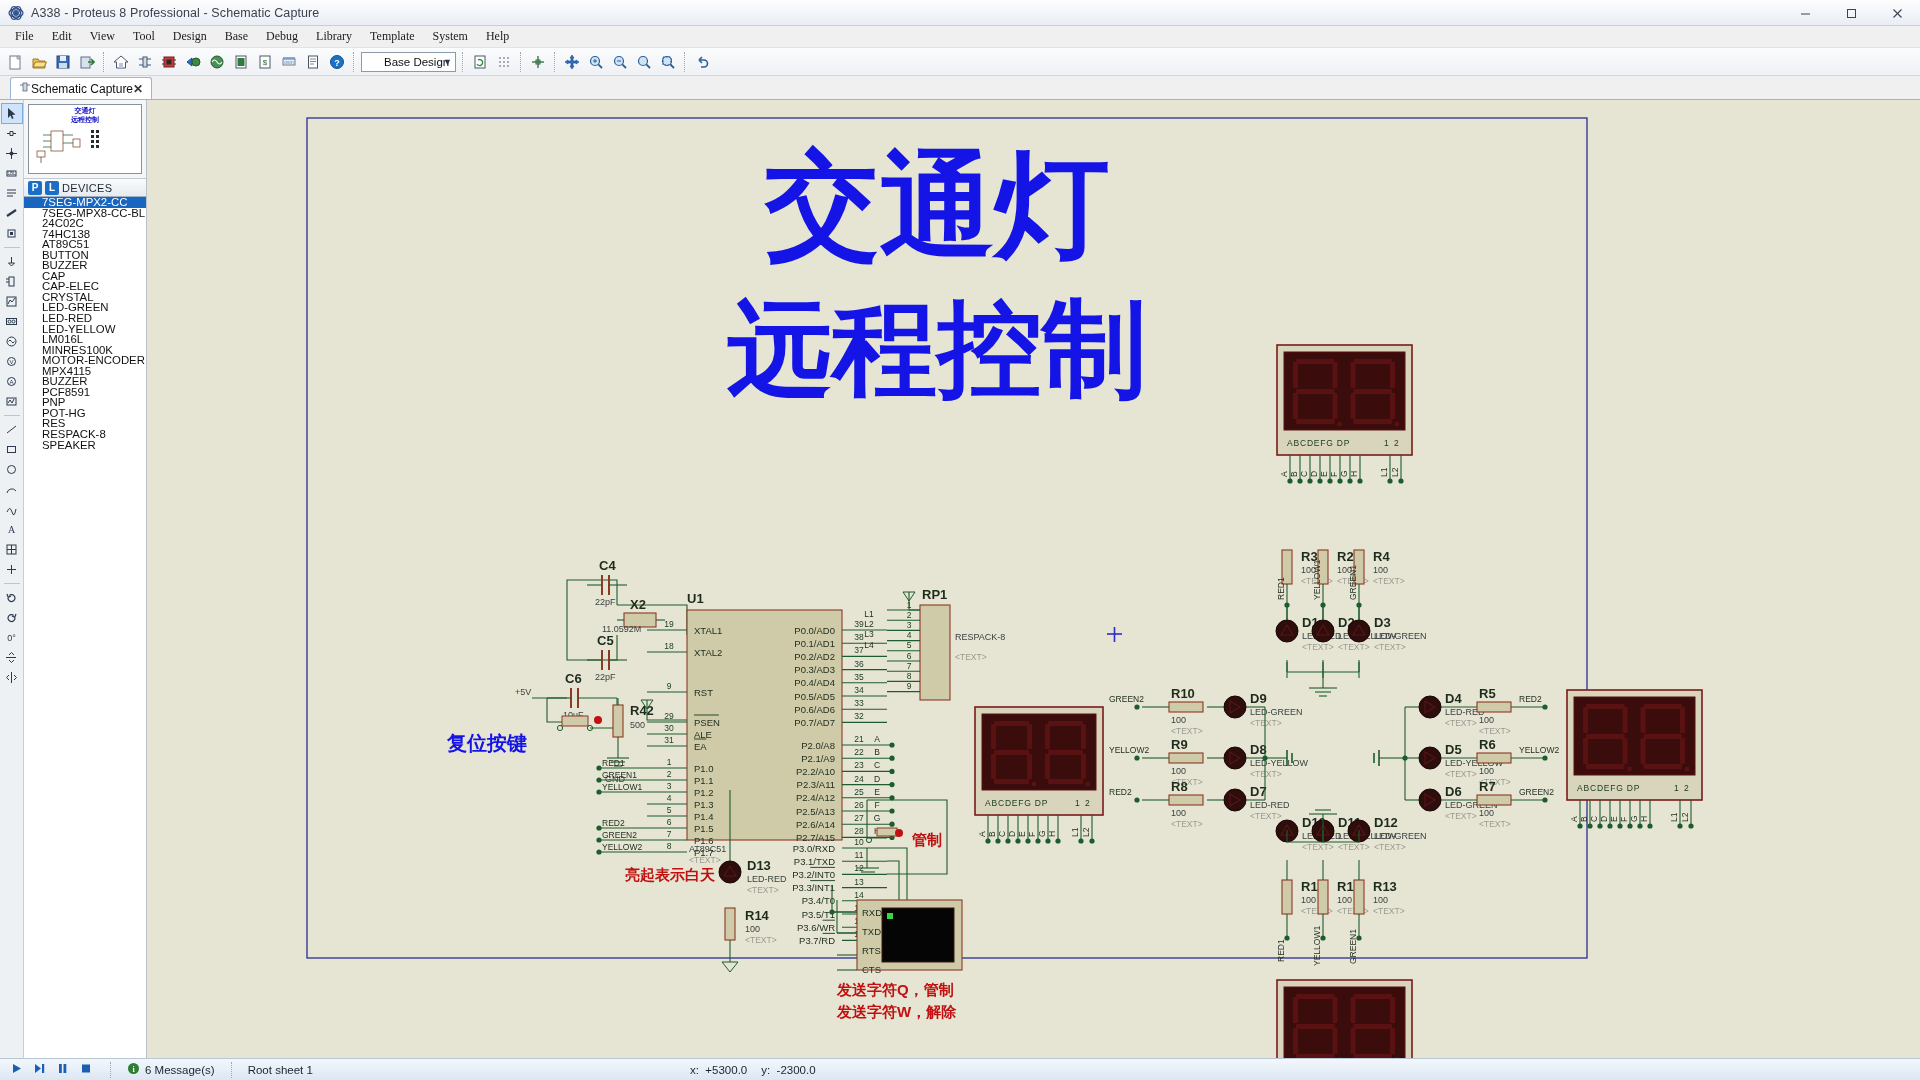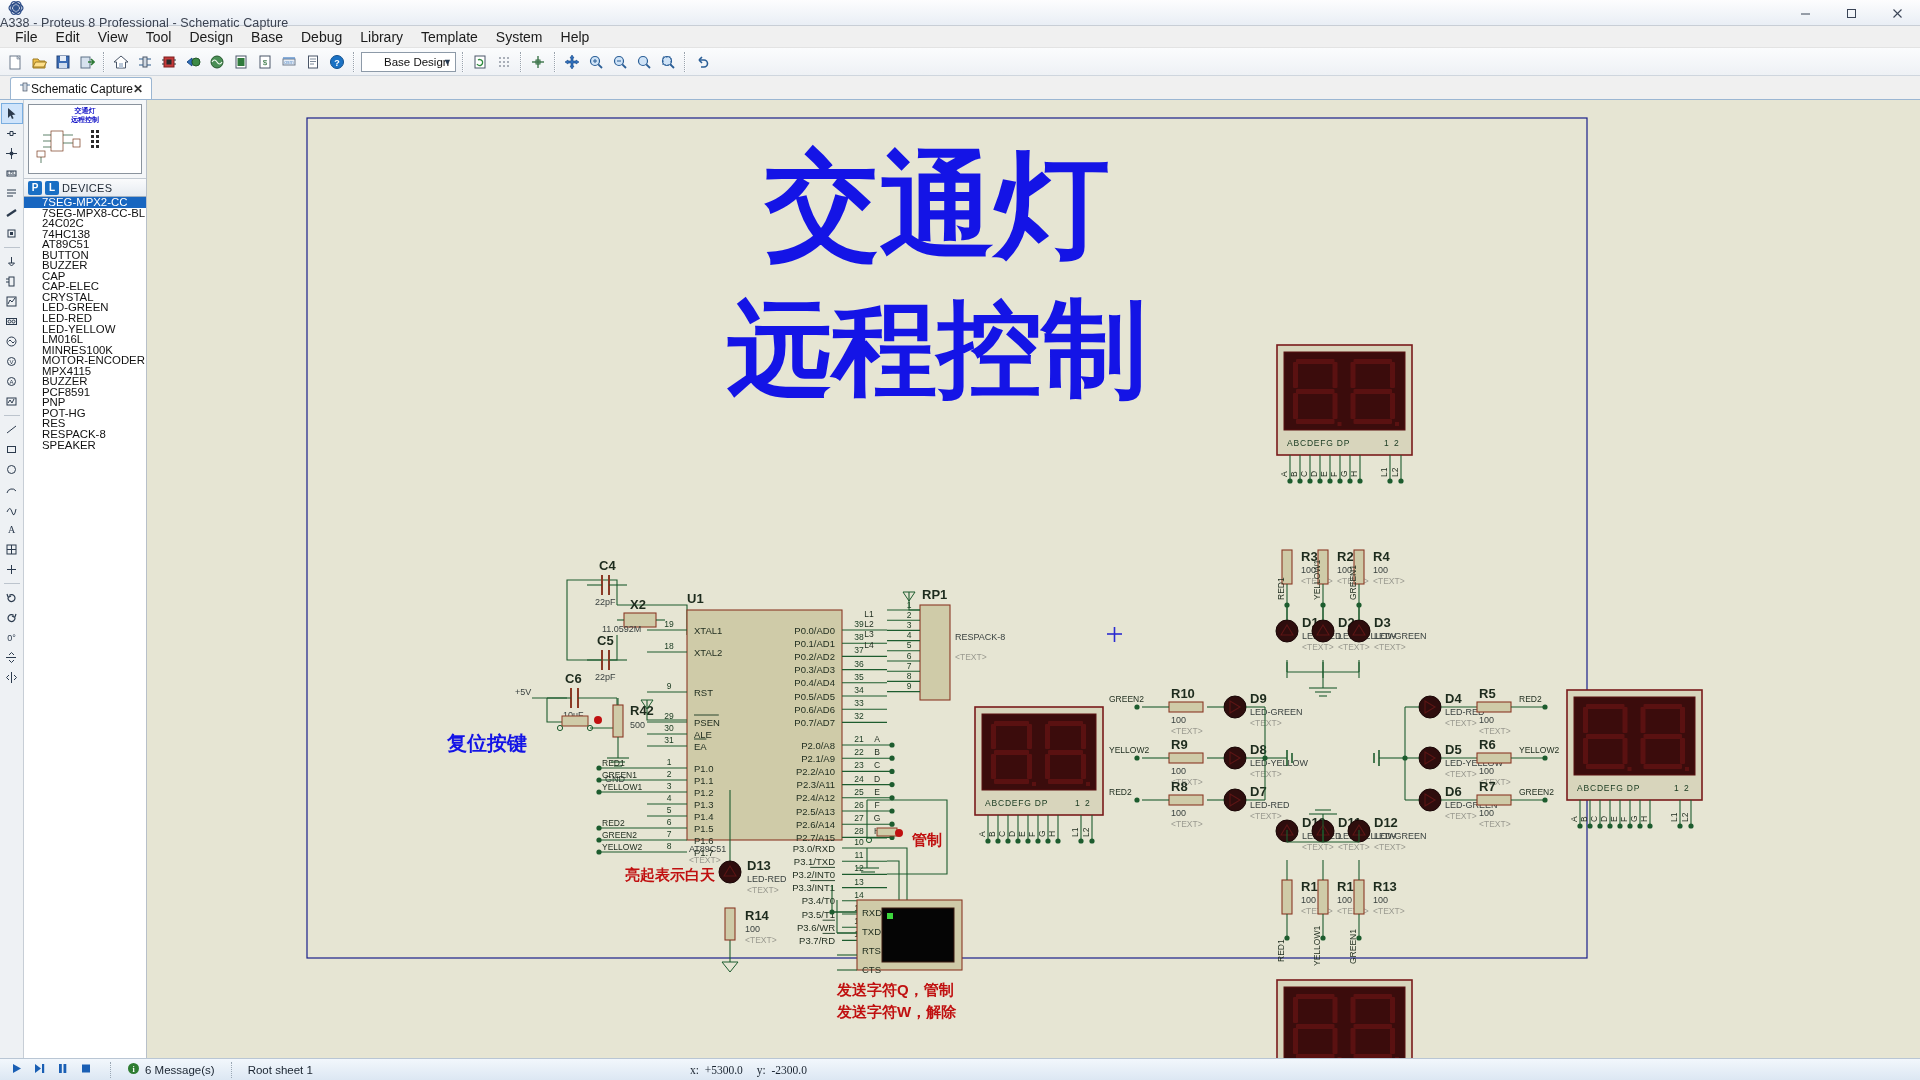--- a/index.html
+++ b/index.html
@@ -7,35 +7,35 @@
   body {
     font-family: "Liberation Sans", sans-serif;
     font-size: 12px;
     background:#f0f0f0;
     -webkit-font-smoothing: antialiased;
   }
   
   #titlebar {
     height:26px; background:linear-gradient(#fdfdfe,#e9eef5);
     border-bottom:1px solid #c8ced6;
-    display:flex; position:relative;flex-direction:column;
+    display:flex; align-items:center; position:relative;
   }
   #titlebar .app-ico {
     width:18px;height:18px;margin:0 6px 0 7px;
     display:flex;align-items:center;justify-content:center;
   }
   #titlebar .title-text { font-size:12.5px; color:#3b4250; letter-spacing:.1px;}
   .win-btns { position:absolute; right:0; top:0; height:26px; display:flex; }
   .win-btn { width:46px;height:26px; display:flex;align-items:center;justify-content:center;
              color:#45506a; font-size:13px;}
 
   
   #menubar { height:22px; background:#f0f0f0; display:flex; align-items:center;
              padding-left:6px; border-bottom:1px solid #e3e3e3;}
-  #menubar .mi { font-size:14px; color:#1b1b1b; padding:3px 9px; cursor:default; }
+  #menubar .mi { font-size:12px; color:#1b1b1b; padding:3px 9px; cursor:default;font-family:Liberation Serif, serif; }
 
   
   #toolbar { height:28px; background:linear-gradient(#fbfcfd,#eef1f5);
              border-bottom:1px solid #cfd6de; display:flex; align-items:center; padding:0 3px; }
   .tb-ico { width:22px;height:22px; margin:0 1px; display:flex;align-items:center;justify-content:center;
             border-radius:2px; }
   .tb-sep { width:2px;height:20px; margin:0 4px;
             border-left:1px dotted #9aa3ad; border-right:1px dotted #fff; }
   .tb-combo { width:95px;height:20px; background:#fff; border:1px solid #8d9aa8;
               display:flex; align-items:center; font-size:11.5px; color:#111; padding-left:22px;
@@ -84,21 +84,21 @@
   
   #schem { position:absolute; left:0; top:0; }
 
   
   #statusbar { position:absolute; left:0; bottom:0; width:1920px; height:22px;
                background:linear-gradient(#f2f7fc,#dce7f3); border-top:1px solid #b9c6d4;
                display:flex; align-items:center; font-size:11.5px; color:#1a2430; }
   .sb-play { display:flex; align-items:center; gap:10px; padding:0 10px;}
   .sb-sep { width:1px;height:16px;border-left:1px dotted #9aa7b4; margin:0 8px;}
   .sb-cell { padding:0 8px; display:flex; align-items:center; gap:5px;}
-  .coord { position:absolute; left:690px; display:flex; gap:14px;font-family:Liberation Serif, serif;}
+  .coord { position:absolute; left:690px; display:flex; gap:14px;}
 </style>
 </head>
 <body>
 
 <div id="titlebar">
   <span class="app-ico">
     <svg width="16" height="16" viewBox="0 0 16 16">
       <ellipse cx="8" cy="8" rx="7" ry="4.2" fill="none" stroke="#2a4a86" stroke-width="1.2"></ellipse>
       <circle cx="8" cy="8" r="3" fill="#34568f"></circle>
       <ellipse cx="8" cy="8" rx="7" ry="4.2" fill="none" stroke="#2a4a86" stroke-width="1.2" transform="rotate(60 8 8)"></ellipse>

